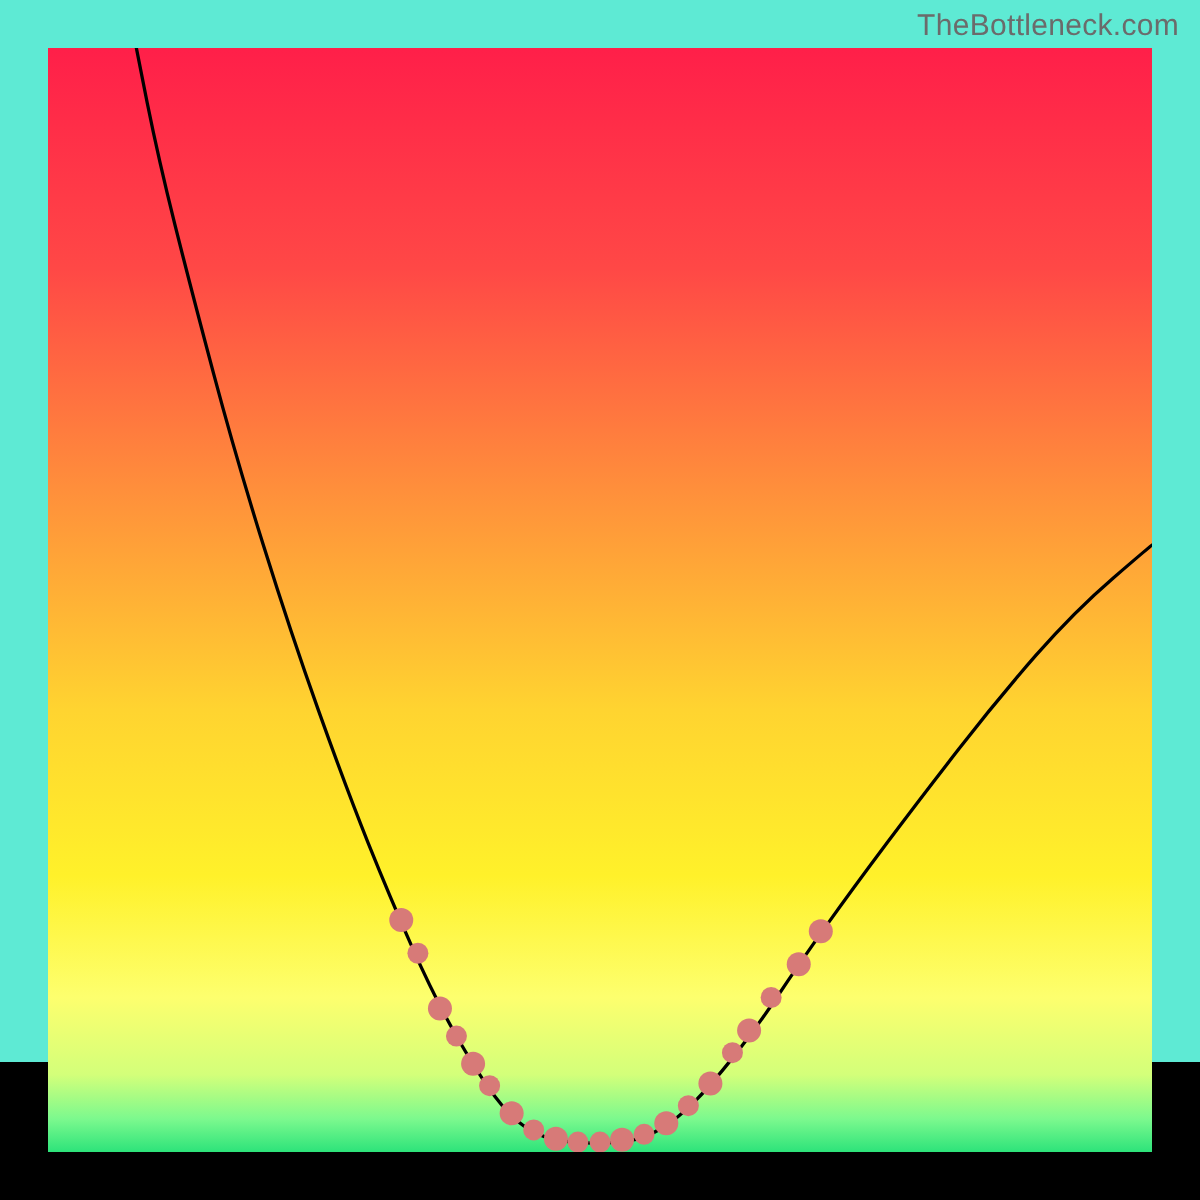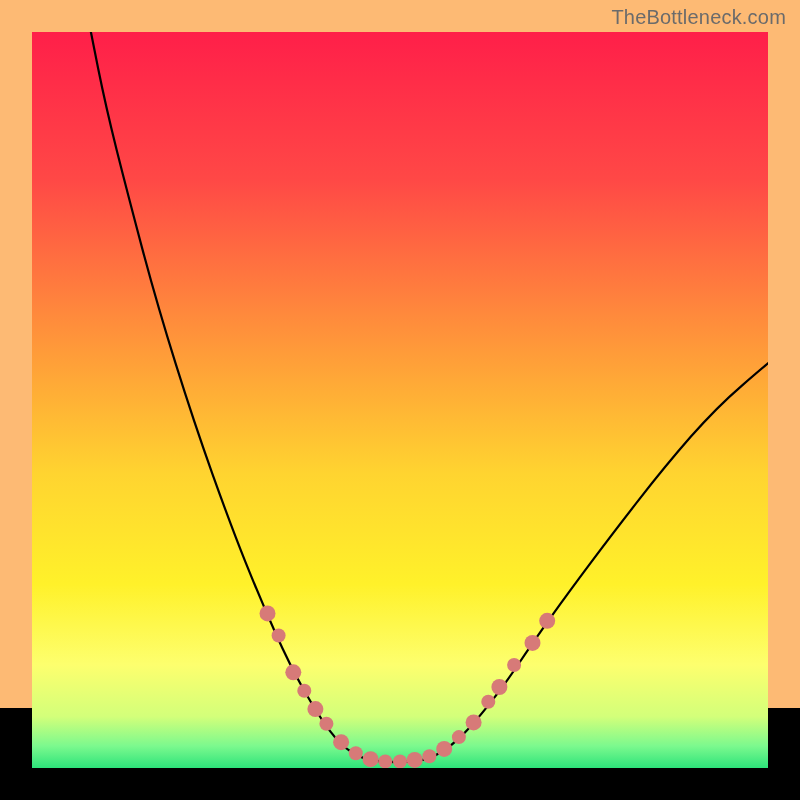--- a/index.html
+++ b/index.html
@@ -8,21 +8,21 @@
     width: 800px;
     height: 800px;
     background: #000;
     overflow: hidden;
     font-family: Arial, Helvetica, sans-serif;
   }
   .stage {
     position: relative;
     width: 800px;
     height: 708px;
-    background: #fdba74;
+    background: #5eead4;
   }
   .watermark {
     position: absolute;
     top: 6px;
     right: 14px;
     color: #6b6b6b;
     font-size: 20px;
     font-weight: 500;
     letter-spacing: 0.2px;
     z-index: 10;

